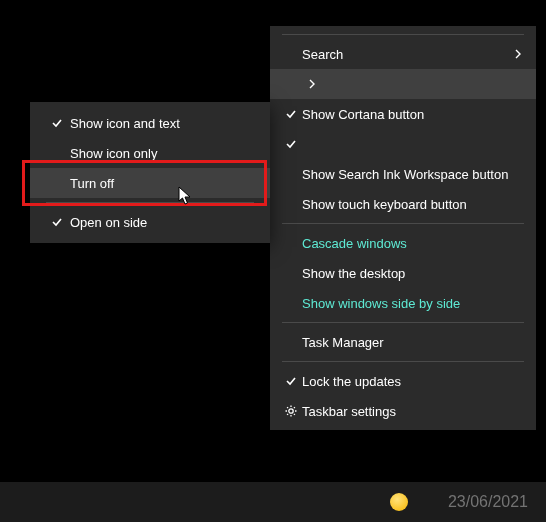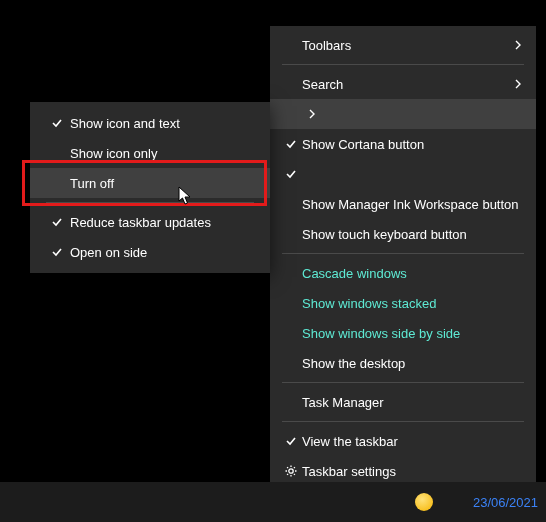--- a/index.html
+++ b/index.html
@@ -94,43 +94,34 @@
     align-items: center;
   }
   .taskbar .spacer { flex: 1; }
   .sun {
     width: 18px; height: 18px;
     border-radius: 50%;
     background: radial-gradient(circle at 40% 35%, #ffe27a, #f5b400);
     margin-right: 40px;
   }
   .tray-date {
-    color: #3b82f6;
-    font-size: 13px;
-    margin-right: 8px;
+    color: #737373;
+    font-size: 16px;
+    margin-right: 18px;
     text-align: right;
   }
   .menu-sub .item { height: 30px; padding-left: 14px; }
   .menu-sub .item .check-slot { width: 26px; }
   .menu-main { padding: 4px 0; }
   .menu-sub { padding: 6px 0; }
 </style>
 </head>
 <body>
 
 <div class="menu menu-main">
-  <div class="item">
-    <span class="check-slot"></span>
-    <span class="label">Toolbars</span>
-    <span class="chev">
-      <svg width="8" height="10" viewBox="0 0 8 10">
-          <path d="M2 1 L6 5 L2 9" stroke="#fff" stroke-width="1.4" fill="none"></path>
-        </svg>
-    </span>
-  </div>
   <div class="sep"></div>
   <div class="item">
     <span class="check-slot"></span>
     <span class="label">Search</span>
     <span class="chev">
       <svg width="8" height="10" viewBox="0 0 8 10">
           <path d="M2 1 L6 5 L2 9" stroke="#fff" stroke-width="1.4" fill="none"></path>
         </svg>
     </span>
   </div>
@@ -152,56 +143,52 @@
   </div>
   <div class="item">
     <span class="check-slot check-icon">
       <svg width="12" height="12" viewBox="0 0 12 12">
           <path d="M2 6 L5 9 L10 3" stroke="#fff" stroke-width="1.6" fill="none"></path>
         </svg>
     </span>
   </div>
   <div class="item">
     <span class="check-slot"></span>
-    <span class="label">Show Manager Ink Workspace button</span>
+    <span class="label">Show Search Ink Workspace button</span>
   </div>
   <div class="item">
     <span class="check-slot"></span>
     <span class="label">Show touch keyboard button</span>
   </div>
   <div class="sep"></div>
   <div class="item disabled">
     <span class="check-slot"></span>
     <span class="label">Cascade windows</span>
   </div>
+  <div class="item">
+    <span class="check-slot"></span>
+    <span class="label">Show the desktop</span>
+  </div>
   <div class="item disabled">
     <span class="check-slot"></span>
-    <span class="label">Show windows stacked</span>
-  </div>
-  <div class="item disabled">
-    <span class="check-slot"></span>
     <span class="label">Show windows side by side</span>
   </div>
-  <div class="item">
-    <span class="check-slot"></span>
-    <span class="label">Show the desktop</span>
-  </div>
   <div class="sep"></div>
   <div class="item">
     <span class="check-slot"></span>
     <span class="label">Task Manager</span>
   </div>
   <div class="sep"></div>
   <div class="item">
     <span class="check-slot check-icon">
       <svg width="12" height="12" viewBox="0 0 12 12">
           <path d="M2 6 L5 9 L10 3" stroke="#fff" stroke-width="1.6" fill="none"></path>
         </svg>
     </span>
-    <span class="label">View the taskbar</span>
+    <span class="label">Lock the updates</span>
   </div>
   <div class="item">
     <span class="check-slot gear-icon">
       <svg width="14" height="14" viewBox="0 0 14 14">
           <circle cx="7" cy="7" r="2.2" fill="none" stroke="#fff" stroke-width="1.3"></circle>
           <path d="M7 1.5v1.5M7 11v1.5M12.5 7h-1.5M3 7H1.5M10.9 3.1l-1 1M4.1 9.9l-1 1M10.9 10.9l-1-1M4.1 4.1l-1-1" stroke="#fff" stroke-width="1.3"></path>
         </svg>
     </span>
     <span class="label">Taskbar settings</span>
   </div>
@@ -224,28 +211,20 @@
     <span class="check-slot"></span>
     <span class="label">Turn off</span>
   </div>
   <div class="sep-sub"></div>
   <div class="item">
     <span class="check-slot check-icon">
       <svg width="12" height="12" viewBox="0 0 12 12">
           <path d="M2 6 L5 9 L10 3" stroke="#fff" stroke-width="1.6" fill="none"></path>
         </svg>
     </span>
-    <span class="label">Reduce taskbar updates</span>
-  </div>
-  <div class="item">
-    <span class="check-slot check-icon">
-      <svg width="12" height="12" viewBox="0 0 12 12">
-          <path d="M2 6 L5 9 L10 3" stroke="#fff" stroke-width="1.6" fill="none"></path>
-        </svg>
-    </span>
     <span class="label">Open on side</span>
   </div>
 </div>
 
 <div class="highlight-box"></div>
 
 <div class="cursor">
   <svg width="16" height="20" viewBox="0 0 16 20">
     <path d="M1 1 L1 15 L4.5 12 L7 18 L9.5 17 L7 11 L12 11 Z" fill="#fff" stroke="#000" stroke-width="1"></path>
   </svg>

